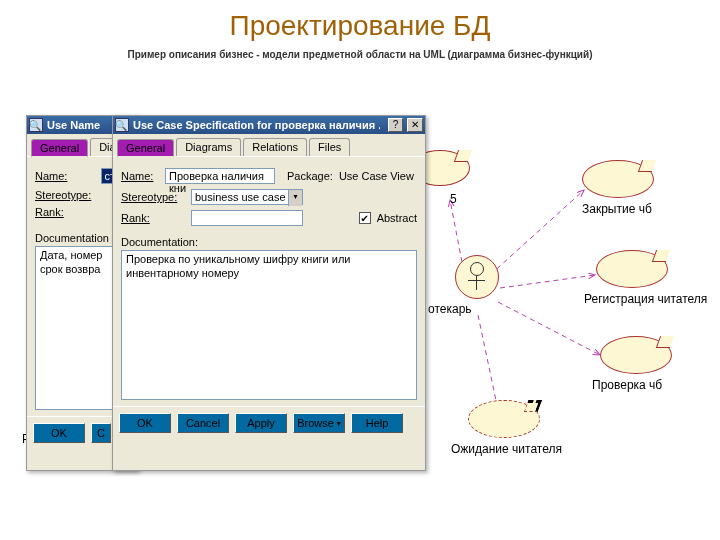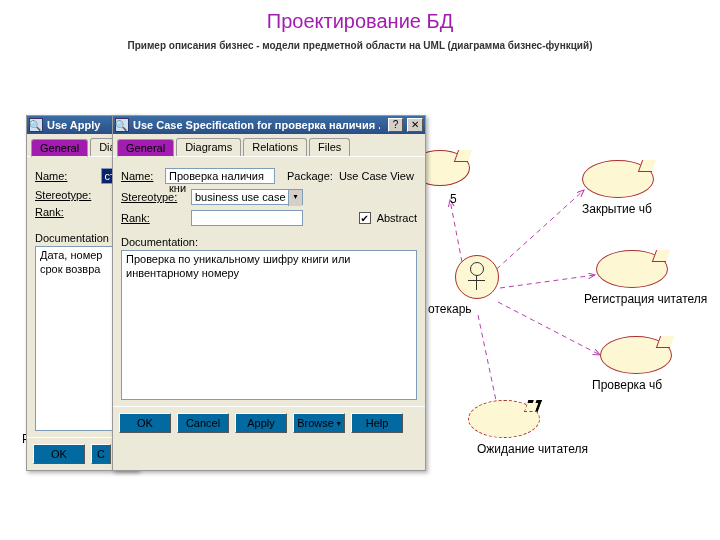--- a/index.html
+++ b/index.html
@@ -8,22 +8,22 @@
     width: 720px;
     height: 540px;
     font-family: Tahoma, Arial, sans-serif;
     background: #fff;
     position: relative;
     overflow: hidden;
     font-size: 11px;
   }
   .slide-title {
     text-align: center;
-    font-size: 20px;
-    color: #a21caf;
+    font-size: 28px;
+    color: #a16207;
     margin: 10px 0 6px;
     font-family: Arial, sans-serif;
   }
   .slide-subtitle {
     text-align: center;
     font-size: 10px;
     color: #333;
     font-weight: bold;
     margin: 0 40px 8px;
     line-height: 1.3;
@@ -191,47 +191,47 @@
   <div class="uml-label" style="left:584px; top:292px;">Регистрация читателя</div>
 
   <div class="ellipse" style="left:600px; top:336px; width:72px; height:38px;">
       <div class="dogear"></div>
     </div>
   <div class="uml-label" style="left:592px; top:378px;">Проверка чб</div>
 
   <div class="ellipse dashed" style="left:468px; top:400px; width:72px; height:38px;">
       <div class="dogear" style="border-style:dashed;"></div>
     </div>
-  <div class="uml-label" style="left:477px; top:442px;">Ожидание читателя</div>
+  <div class="uml-label" style="left:451px; top:442px;">Ожидание читателя</div>
 
   <div class="uml-label" style="left:22px; top:432px;">Ре</div>
 </div>
 
 <div class="win" style="left:26px; top:115px; width:112px; height:356px;">
   <div class="titlebar">
     <span class="icon">🔍</span>
-    <span style="font-weight:bold;">Use Apply</span>
+    <span style="font-weight:bold;">Use Name</span>
   </div>
   <div class="tabbar">
     <div class="tab active">General</div>
     <div class="tab">Dia</div>
   </div>
   <div class="form">
     <div class="row">
       <span class="lbl">Name:</span>
       <span class="inp" style="width:30px;background:#0a246a;color:#fff;">стр</span>
     </div>
     <div class="row">
       <span class="lbl">Stereotype:</span>
     </div>
     <div class="row">
       <span class="lbl">Rank:</span>
     </div>
     <div style="margin-top:14px;">Documentation</div>
-    <div class="docbox" style="height:185px; margin-top:2px;">Дата, номер срок возвра</div>
+    <div class="docbox" style="height:164px; margin-top:2px;">Дата, номер срок возвра</div>
   </div>
   <div class="btnbar">
     <div class="btn">OK</div>
     <div class="btn" style="min-width:20px;">C</div>
   </div>
 </div>
 
 <div class="win" style="left:112px; top:115px; width:314px; height:356px;">
   <div class="titlebar">
     <span class="icon">🔍</span>

